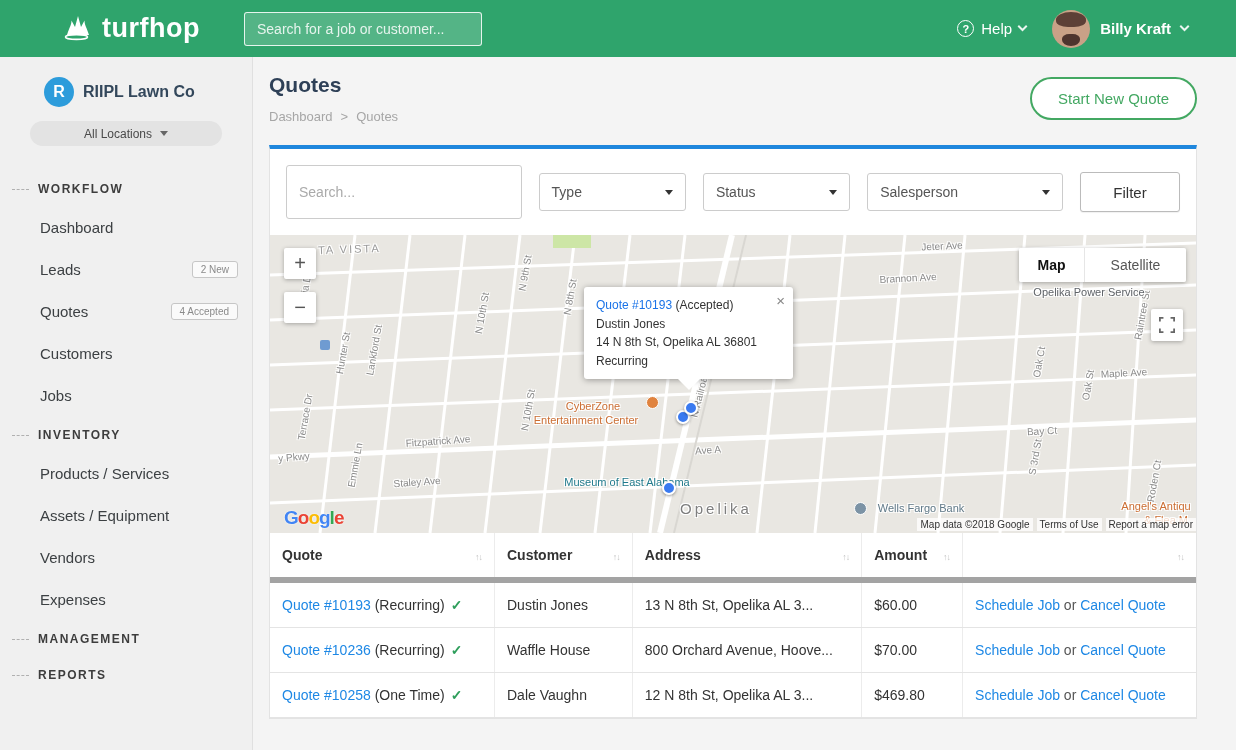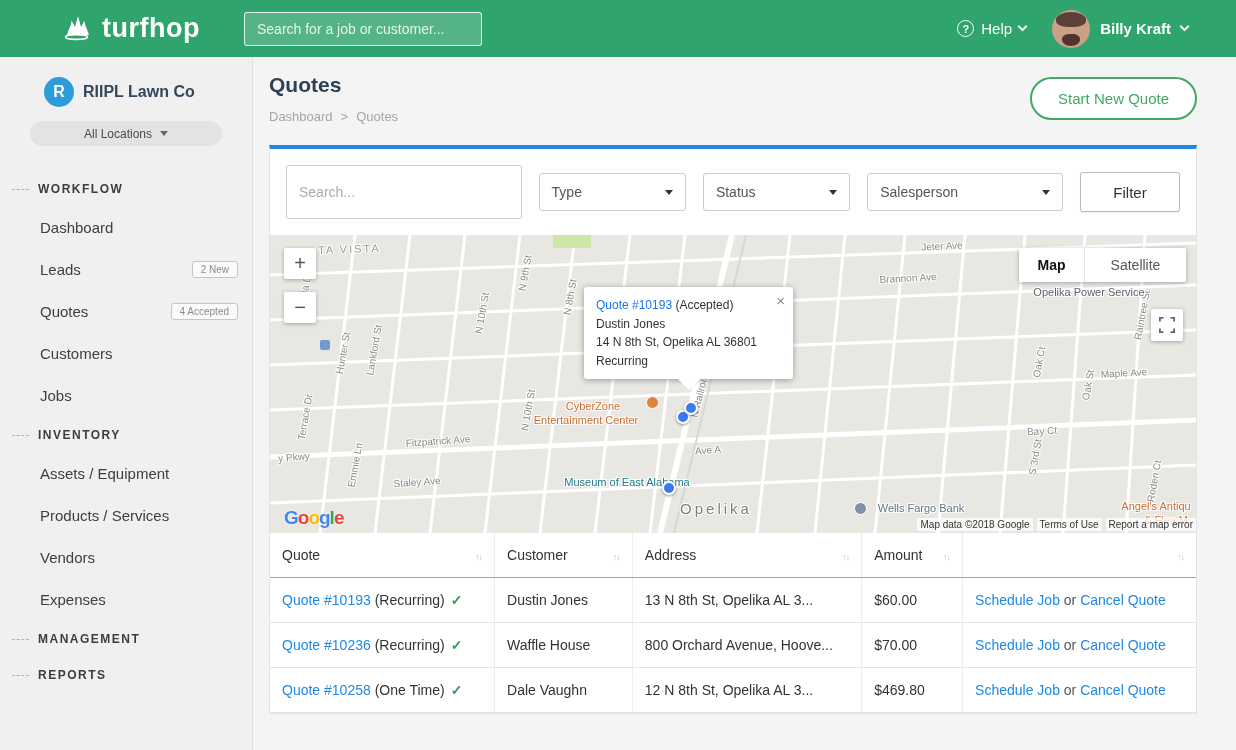--- a/index.html
+++ b/index.html
@@ -108,21 +108,21 @@
   .iw-close { position:absolute; top:6px; right:8px; color:#888; font-size:15px; cursor:pointer; line-height:1; }
   .gattr { position:absolute; right:0; bottom:2px; display:flex; gap:4px; font-size:10px; color:#333;
     z-index:7; }
   .gattr span { background:rgba(255,255,255,.75); padding:1px 3px; }
   .glogo { position:absolute; left:14px; bottom:4px; font-size:19px; font-weight:bold; z-index:7;
     cursor:pointer; text-shadow:0 0 2px #fff; letter-spacing:-1px; }
   .poi-sq { position:absolute; width:10px; height:10px; border-radius:2px; background:#6f9bd1; }
 
   
   table.quotes { width:100%; border-collapse:collapse; font-size:14px; color:#333; }
-  .quotes th { text-align:left; font-weight:normal; padding:14px 12px; border-bottom:1px solid #a3a3a3;
+  .quotes th { text-align:left; font-weight:bold; padding:14px 12px; border-bottom:6px solid #a3a3a3;
     border-right:1px solid #ececec; cursor:pointer; }
   .quotes th:last-child { border-right:none; }
   .quotes td { padding:14px 12px; border-bottom:1px solid #e4e4e4; border-right:1px solid #ececec; }
   .quotes td:last-child { border-right:none; }
   .th-inner { display:flex; align-items:center; justify-content:space-between; }
   .sort::after { content:"↑↓"; font-size:9px; color:#c4c4c4; letter-spacing:-1px; }
   a.tlink { color:#1e88e5; text-decoration:none; cursor:pointer; }
   .check { color:#2e9e5b; margin-left:6px; font-weight:bold; }
   .or-sep { color:#555; }
 </style>
@@ -185,24 +185,24 @@
         <span>Customers</span>
       </div>
       <div class="nav-item">
         <span>Jobs</span>
       </div>
       <div class="nav-section">
         <span class="sec-dash"></span>
         <span class="sec-label">INVENTORY</span>
       </div>
       <div class="nav-item">
+        <span>Products / Services</span>
+      </div>
+      <div class="nav-item">
         <span>Assets / Equipment</span>
-      </div>
-      <div class="nav-item">
-        <span>Products / Services</span>
       </div>
       <div class="nav-item">
         <span>Vendors</span>
       </div>
       <div class="nav-item">
         <span>Expenses</span>
       </div>
       <div class="nav-section">
         <span class="sec-dash"></span>
         <span class="sec-label">MANAGEMENT</span>

